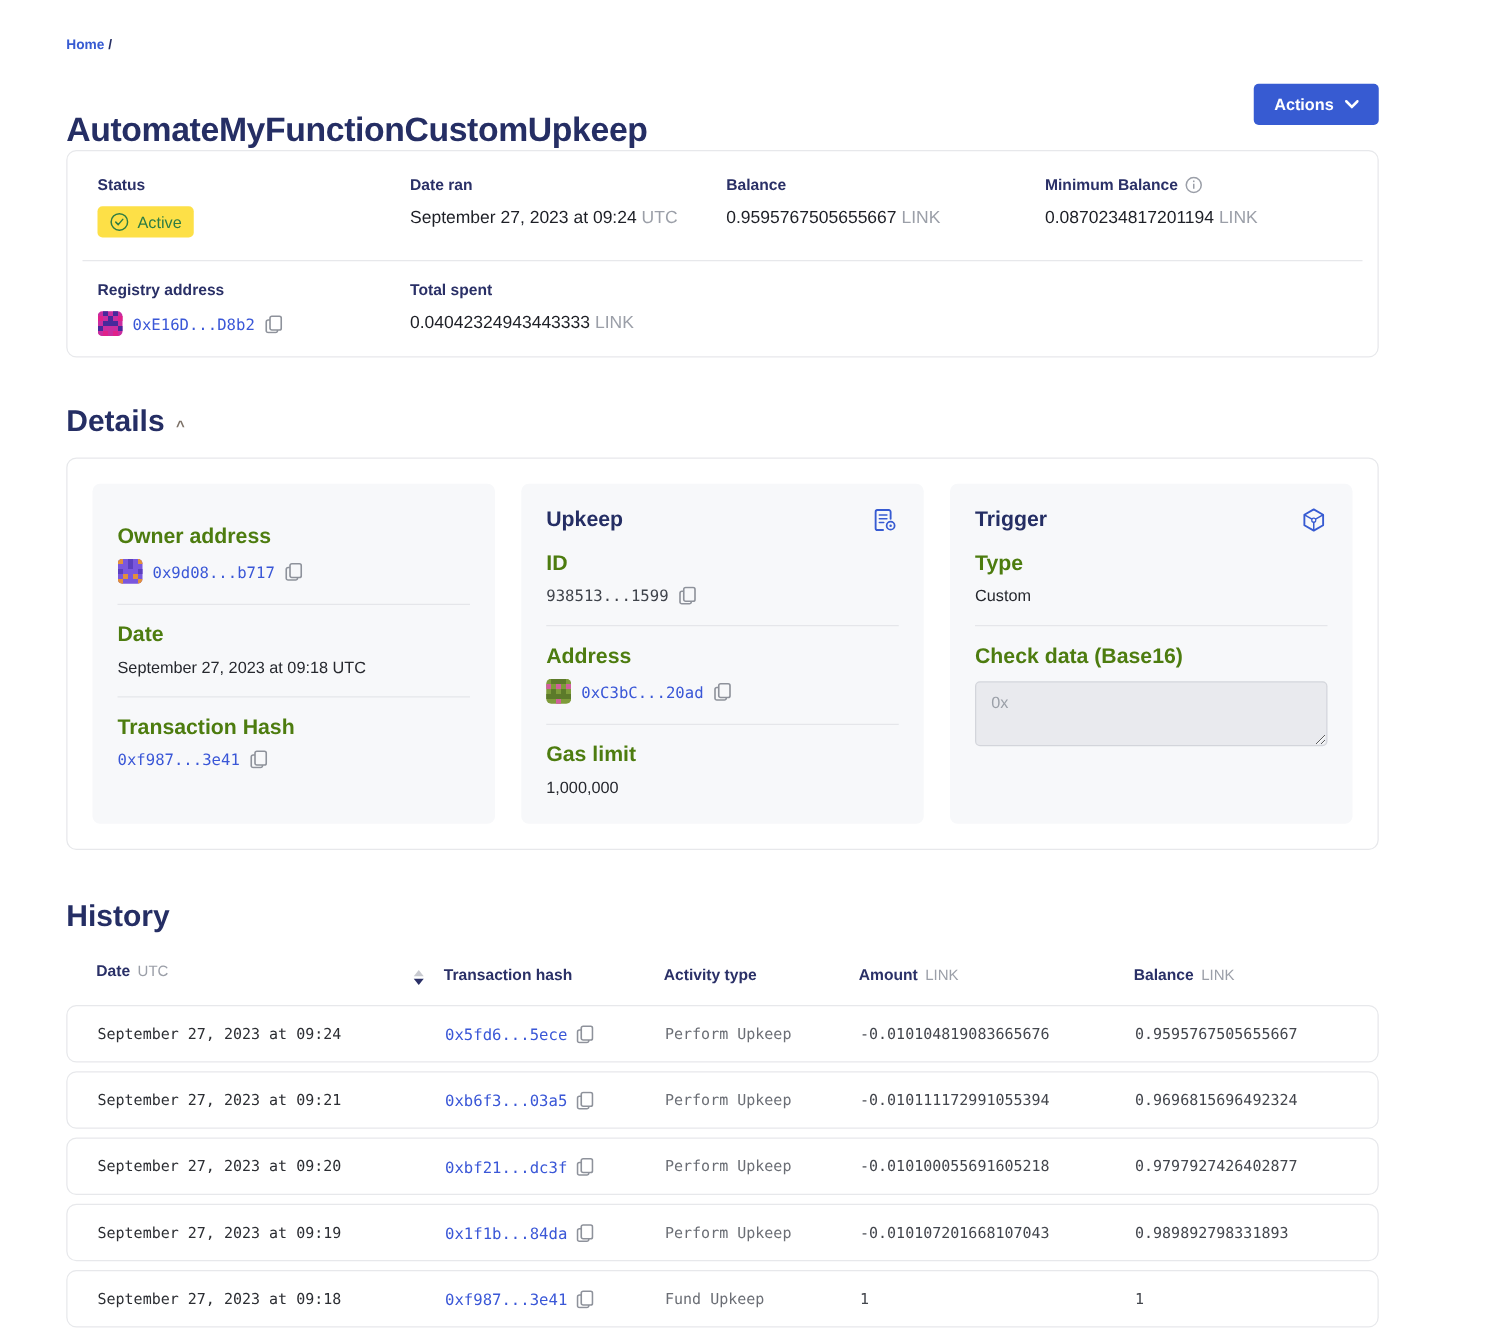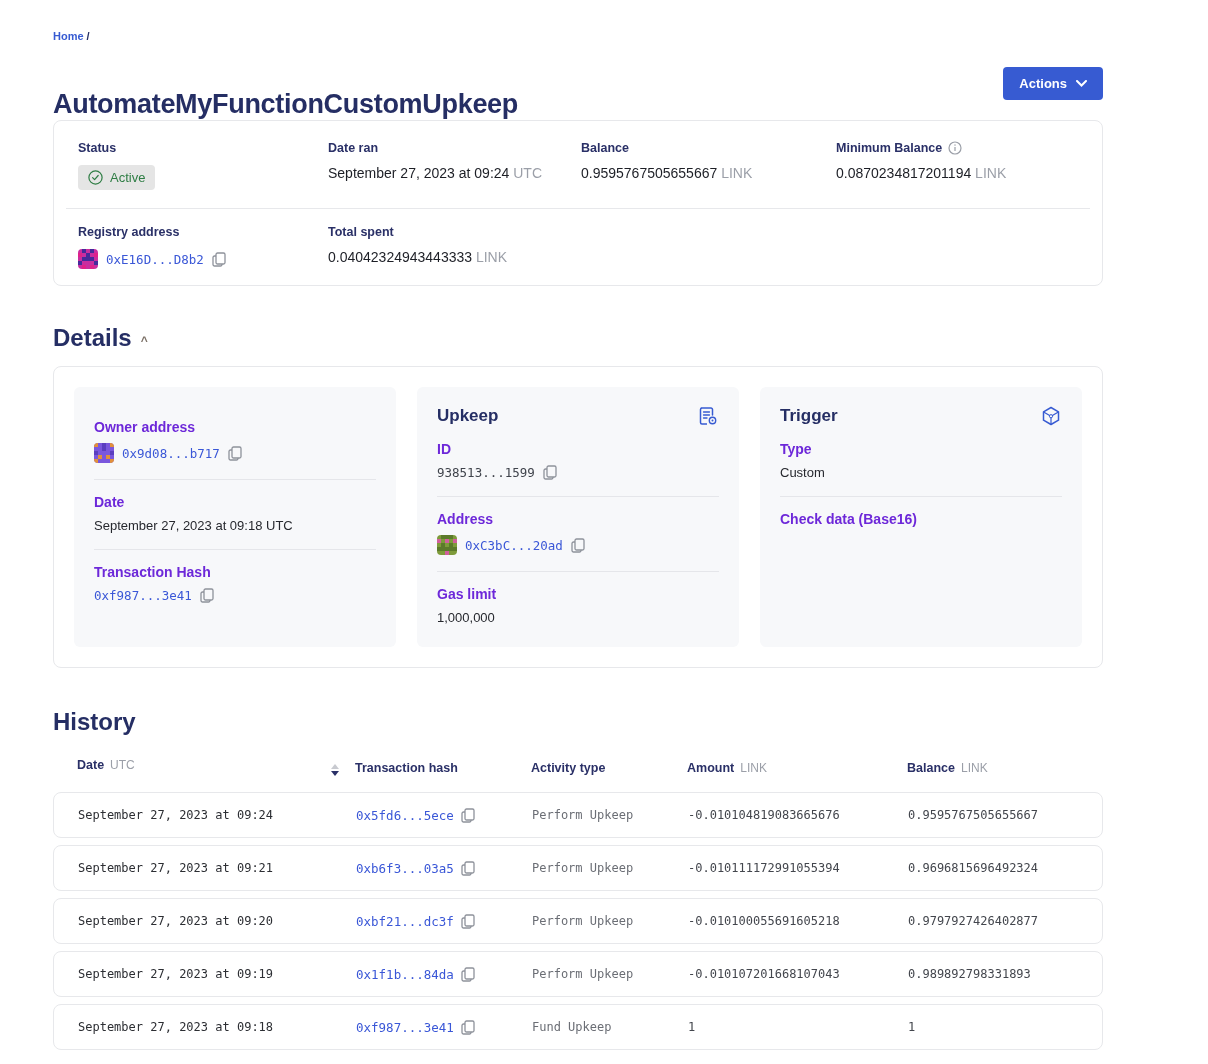--- a/index.html
+++ b/index.html
@@ -15,38 +15,38 @@
   .actions-btn { background:#375BD2; color:#fff; border:none; border-radius:4px; font-family:inherit;
                  font-size:13px; font-weight:700; padding:9px 16px; display:inline-flex; align-items:center;
                  gap:9px; cursor:pointer; }
 
   
   .summary-card { border:1px solid #e7e8eb; border-radius:8px; padding:20px 0 16px; }
   .sum-grid { display:grid; grid-template-columns:250px 253px 255px 1fr; padding:0 24px; }
   .lbl { font-size:12.5px; font-weight:700; color:#2a3067; margin-bottom:10px; display:flex; align-items:center; gap:6px; }
   .val { font-size:14px; color:#1d1f26; }
   .unit { color:#9b9fa8; }
-  .badge-active { display:inline-flex; align-items:center; gap:7px; background:#e5e5e5; color:#2e7d44;
+  .badge-active { display:inline-flex; align-items:center; gap:7px; background:#fde047; color:#2e7d44;
                   font-size:13px; padding:5px 10px; border-radius:4px; }
   .sum-divider { border:none; border-top:1px solid #e7e8eb; margin:18px 12px 16px; }
   .addr-line { display:flex; align-items:center; gap:8px; }
   .hash-link { font-family:"DejaVu Sans Mono", monospace; font-size:12.5px; color:#3a57d7; text-decoration:none; cursor:pointer; }
   .blockie { width:20px; height:20px; border-radius:4px; flex:0 0 auto; }
   .copy-btn { background:none; border:none; cursor:pointer; padding:0; display:inline-flex; }
 
   
   .section-heading { font-size:24px; font-weight:700; color:#252e64; }
   .details-heading { margin:38px 0 14px; display:flex; align-items:center; gap:9px; }
   .collapse-caret { font-size:12px; color:#7d7268; cursor:pointer; line-height:1; margin-top:6px; }
   .details-wrap { border:1px solid #e7e8eb; border-radius:8px; padding:20px; display:grid;
                   grid-template-columns:repeat(3,1fr); gap:21px; }
   .detail-card { background:#f7f8fa; border-radius:6px; padding:18px 20px 22px; }
   .card-head { display:flex; justify-content:space-between; align-items:center; margin-bottom:6px; }
   .card-title { font-size:17px; font-weight:700; color:#252e64; }
-  .field-lbl { font-size:14px; font-weight:700; color:#6d28d9; margin:14px 0 8px; }
+  .field-lbl { font-size:17px; font-weight:700; color:#4d7c0f; margin:14px 0 8px; }
   .field-val { font-size:13px; color:#26282e; }
   .mono-val { font-family:"DejaVu Sans Mono", monospace; font-size:12.5px; color:#3f434b; }
   .card-divider { border:none; border-top:1px solid #e5e6ea; margin:16px 0 2px; }
   .checkdata-input { width:100%; height:52px; background:#e9eaee; border:1px solid #d3d5db; border-radius:4px;
                      padding:8px 12px; font-family:"Liberation Sans", sans-serif; font-size:13px; color:#3f434b; margin-top:2px; }
   .checkdata-input::placeholder { color:#9ba0a8; }
 
   
   .history-heading { margin:40px 0 22px; }
   .tbl-grid { display:grid; grid-template-columns:278px 176px 156px 220px 1fr; align-items:center; padding:0 24px; }
@@ -273,20 +273,21 @@
               <path d="M11 2.5l7.5 4.3v8.4L11 19.5l-7.5-4.3V6.8z" fill="none" stroke="#375BD2" stroke-width="1.5" stroke-linejoin="round"></path>
               <path d="M3.6 6.9L11 11.2l7.4-4.3M11 11.2v8.2" fill="none" stroke="#375BD2" stroke-width="1.2"></path>
               <circle cx="11" cy="11.2" r="1.6" fill="#f7f8fa" stroke="#375BD2" stroke-width="1"></circle>
             </svg>
         </span>
       </div>
       <div class="field-lbl">Type</div>
       <div class="field-val">Custom</div>
       <hr class="card-divider">
       <div class="field-lbl">Check data (Base16)</div>
+      <textarea class="checkdata-input" readonly="" placeholder="0x" style=""></textarea>
     </div>
   </div>
 
   <div class="section-heading history-heading">History</div>
 
   <div class="tbl-grid tbl-header">
     <div class="th">
       <span>Date</span>
       <span class="unit">UTC</span>
       <button class="sort-btn">

